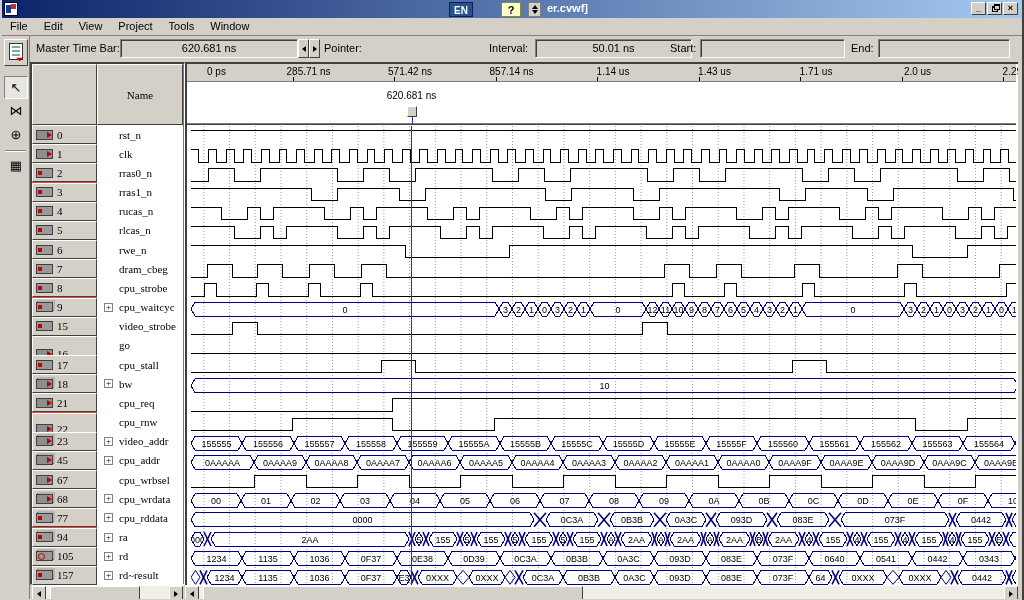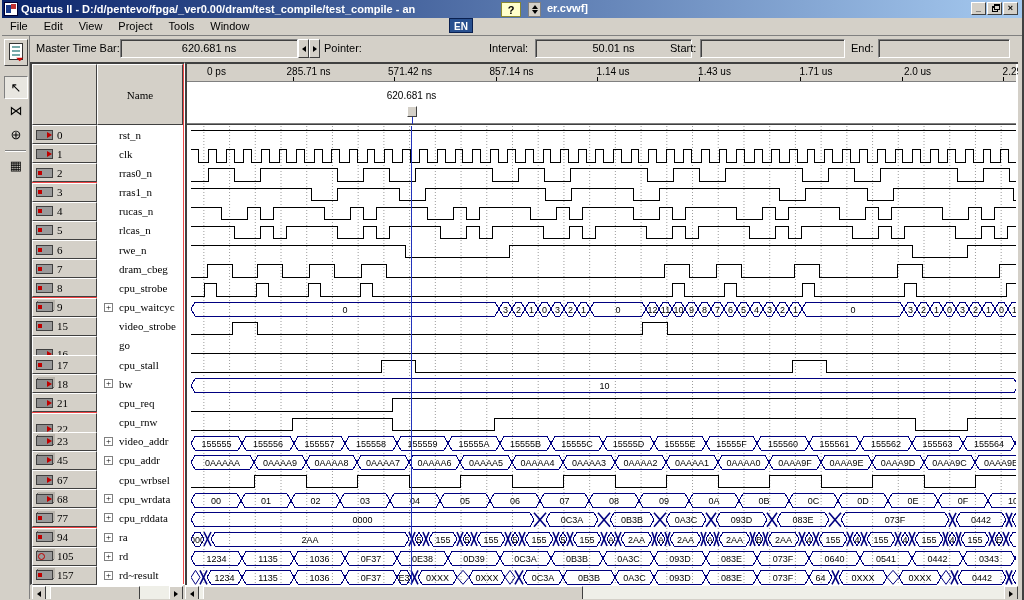--- a/index.html
+++ b/index.html
@@ -9,21 +9,21 @@
     border-left:2px solid #d4d0c8;border-right:2px solid #404040;}
   .raised{border-top:1px solid #fff;border-left:1px solid #fff;border-right:1px solid #404040;border-bottom:1px solid #404040;background:#d4d0c8;}
   
   #titlebar{position:absolute;left:0;top:0;width:1024px;height:18px;
     background:linear-gradient(to right,#0a246a,#a6caf0);display:flex;align-items:center;}
   #app-icon{width:14px;height:14px;margin:0 3px 0 2px;background:#fff;border:1px solid #003;position:relative;}
   #app-icon::before{content:"";position:absolute;left:1px;top:2px;width:5px;height:8px;background:#1a3c8c;}
   #app-icon::after{content:"";position:absolute;right:1px;top:1px;width:5px;height:5px;background:#c03030;}
   #title-text{color:#fff;font-weight:bold;white-space:nowrap;overflow:hidden;}
   #en-badge{position:absolute;left:447px;top:2px;width:24px;height:15px;background:#29508f;color:#fff;
-    font-weight:bold;font-size:10px;text-align:center;line-height:15px;border:1px solid #0a2050;margin-top:16px;}
+    font-weight:bold;font-size:10px;text-align:center;line-height:15px;border:1px solid #0a2050;}
   #help-bubble{position:absolute;left:499px;top:2px;width:20px;height:15px;background:#ffffcc;border:1px solid #888833;
     font-weight:bold;font-size:11px;text-align:center;line-height:14px;color:#000;}
   #lang-updown{position:absolute;left:526px;top:2px;width:13px;height:15px;background:#d4d0c8;
     border:1px solid #808080;display:flex;flex-direction:column;align-items:center;justify-content:center;gap:1px;}
   #lang-updown i{width:0;height:0;border-left:3px solid transparent;border-right:3px solid transparent;}
   #lang-updown .up{border-bottom:4px solid #000;}
   #lang-updown .dn{border-top:4px solid #000;}
   #title-suffix{position:absolute;left:545px;top:2px;color:#fff;font-weight:bold;}
   #win-buttons{position:absolute;right:4px;top:2px;display:flex;gap:1px;}
   .wbtn{width:15px;height:13px;background:#d4d0c8;border-top:1px solid #fff;border-left:1px solid #fff;
@@ -101,21 +101,20 @@
   #bottom-strip{position:absolute;left:0;top:599px;width:1024px;height:1px;background:#d4d0c8;}
   #right-strip{position:absolute;left:1016px;top:36px;width:8px;height:564px;background:#d4d0c8;}
 </style>
 </head>
 <body>
 
 <div id="screen">
 
   <div id="titlebar">
     <span id="app-icon"></span>
-    <span id="title-text">Quartus II - D:/d/pentevo/fpga/_ver0.00/dram/test_compile/test_compile - an</span>
   </div>
   <div id="en-badge">EN</div>
   <div id="help-bubble">?</div>
   <div id="lang-updown">
       <i class="up"></i>
       <i class="dn"></i>
     </div>
   <div id="title-suffix">er.cvwf]</div>
   <div id="win-buttons">
     <div class="wbtn" id="minimize-button">_</div>

